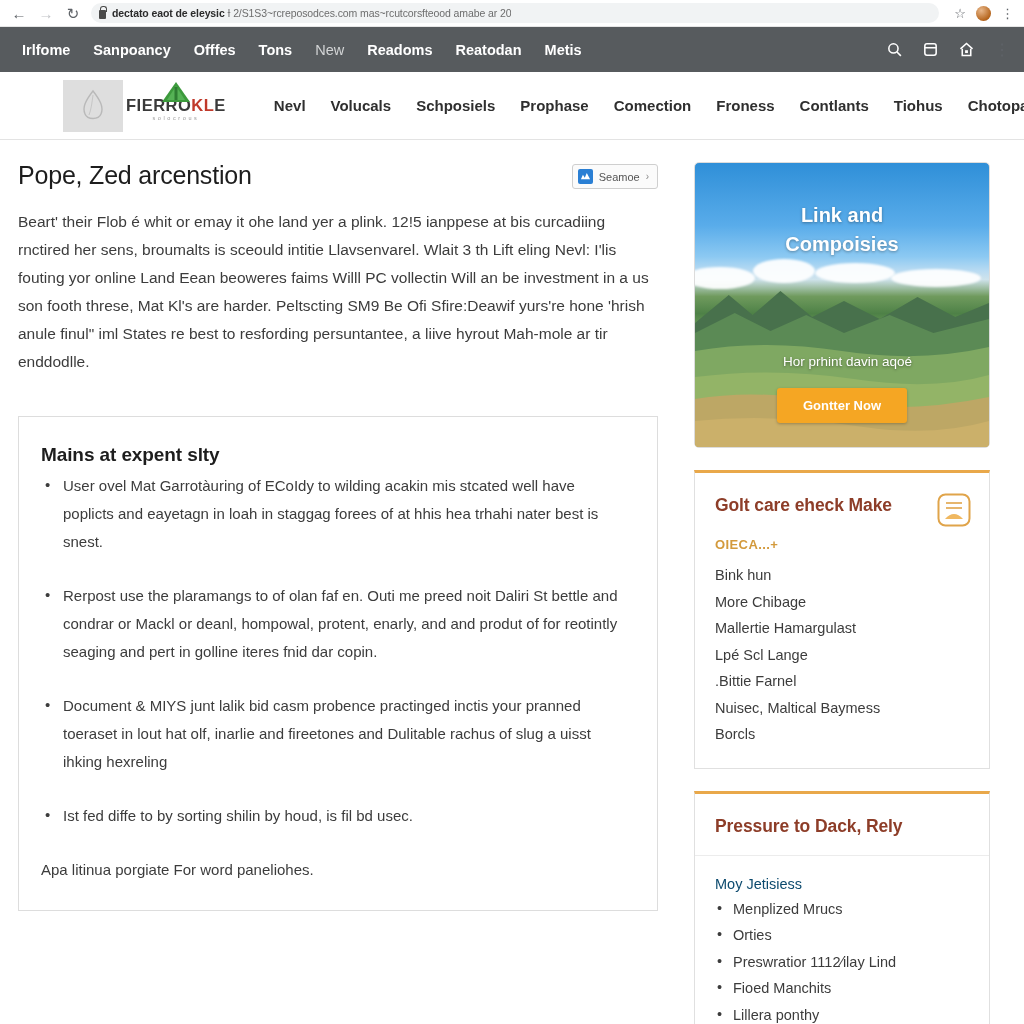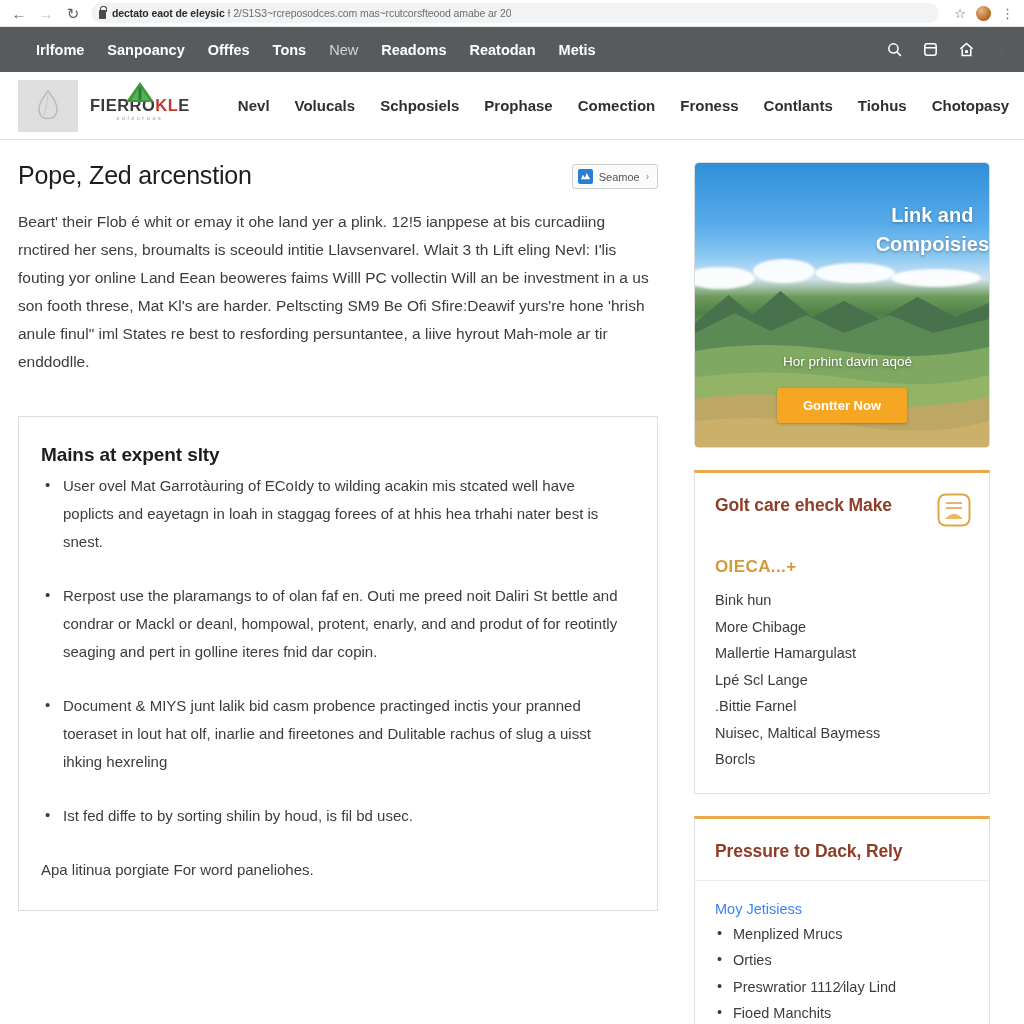--- a/index.html
+++ b/index.html
@@ -75,21 +75,21 @@
     background: radial-gradient(circle at 35% 30%, #e8b78a, #b5651d 70%, #7a3f11);
   }
   .kebab { color: #5f6368; font-size: 13px; letter-spacing: 0; line-height: 1; }
 
   
   .site-nav {
     height: 45px;
     background: #575b5e;
     display: flex;
     align-items: center;
-    padding: 0 14px 0 36px;
+    padding: 0 14px 0 22px;
   }
   .site-nav-links { display: flex; align-items: center; gap: 23px; }
   .site-nav-links a {
     color: #ffffff;
     font-size: 14.5px;
     font-weight: bold;
     text-decoration: none;
     white-space: nowrap;
   }
   .site-nav-links a.muted { color: #d3d5d6; font-weight: normal; }
@@ -104,21 +104,21 @@
 
   
   .header {
     height: 68px;
     background: #ffffff;
     display: flex;
     align-items: center;
     padding: 0 18px;
     border-bottom: 1px solid #e3e3e3;
   }
-  .logo-wrap { display: flex; align-items: center; gap: 12px; flex: 0 0 auto; }
+  .logo-wrap { display: flex; align-items: center; gap: 3px; flex: 0 0 auto; margin-left: 45px; }
   .logo-box {
     width: 60px; height: 52px;
     background: #dedede;
     display: flex; align-items: center; justify-content: center;
   }
   .brand { display: flex; flex-direction: column; align-items: center; position: relative; padding-top: 7px; }
   .brand-mark { position: absolute; top: -9px; left: 50%; transform: translateX(-50%); }
   .brand-name {
     font-size: 16.5px; font-weight: bold; letter-spacing: 0.5px;
     color: #3a3a3a; line-height: 1;
@@ -212,21 +212,21 @@
       #6f9a5d 47%, #4e8147 53%, #7fae63 62%, #a2bd6e 72%, #c0ac62 82%, #cbb06a 100%);
   }
   .promo .sky-cloud {
     position: absolute; border-radius: 50%;
     background: rgba(255,255,255,0.92);
     filter: blur(1.2px);
   }
   .promo-inner {
     position: relative; z-index: 5;
     height: 100%;
-    display: flex; flex-direction: column; align-items: flex-end;
+    display: flex; flex-direction: column; align-items: center;
     padding-top: 38px;
   }
   .promo h3 {
     color: #ffffff; font-size: 20px; font-weight: bold;
     text-align: center; line-height: 1.45;
     text-shadow: 0 1px 3px rgba(0,0,0,0.35);
     max-width: 200px;
   }
   .promo .promo-sub {
     position: absolute; bottom: 78px; left: 11px; right: 0;
@@ -253,31 +253,31 @@
   .side-card-head {
     display: flex; align-items: flex-start; justify-content: space-between;
     padding: 22px 18px 0 20px;
   }
   .side-card-head h3 {
     font-size: 17.5px; font-weight: bold; color: #8d3d28;
     line-height: 1.2; letter-spacing: -0.1px;
   }
   .side-card-head .card-icon { flex: 0 0 auto; margin-top: -2px; }
   .side-sub {
-    font-size: 17px; color: #d39a3c; font-weight: bold;
-    padding: 6px 20px 0 20px; letter-spacing: 0.4px; margin-top: 20px;
+    font-size: 13px; color: #d39a3c; font-weight: bold;
+    padding: 6px 20px 0 20px; letter-spacing: 0.4px;
   }
   .side-list { list-style: none; padding: 10px 20px 20px 20px; }
   .side-list li {
     font-size: 14.5px; color: #3c3c3c;
     line-height: 26.5px;
     white-space: nowrap; overflow: hidden;
   }
   .side-card .divider { height: 1px; background: #ececec; margin: 18px 0 0 0; }
-  .side-intro { font-size: 14.5px; color: #3b82f6; padding: 20px 20px 4px 20px; }
+  .side-intro { font-size: 14.5px; color: #0c4a6e; padding: 20px 20px 4px 20px; }
   .bullet-list { list-style: none; padding: 0 20px 18px 22px; }
   .bullet-list li {
     position: relative; padding-left: 16px;
     font-size: 14.5px; color: #3c3c3c; line-height: 26.5px;
     white-space: nowrap; overflow: hidden;
   }
   .bullet-list li::before {
     content: "•"; position: absolute; left: 0; top: -1px; color: #3c3c3c;
   }
 </style>

